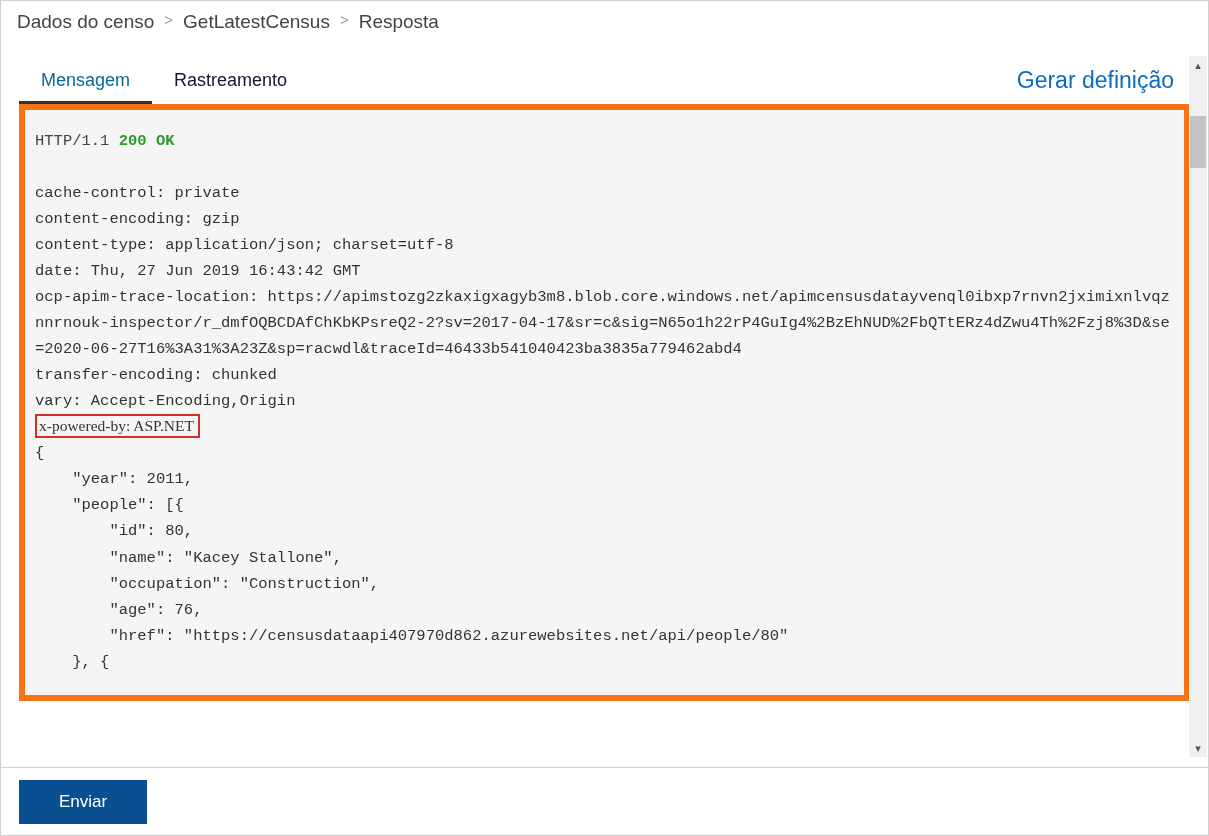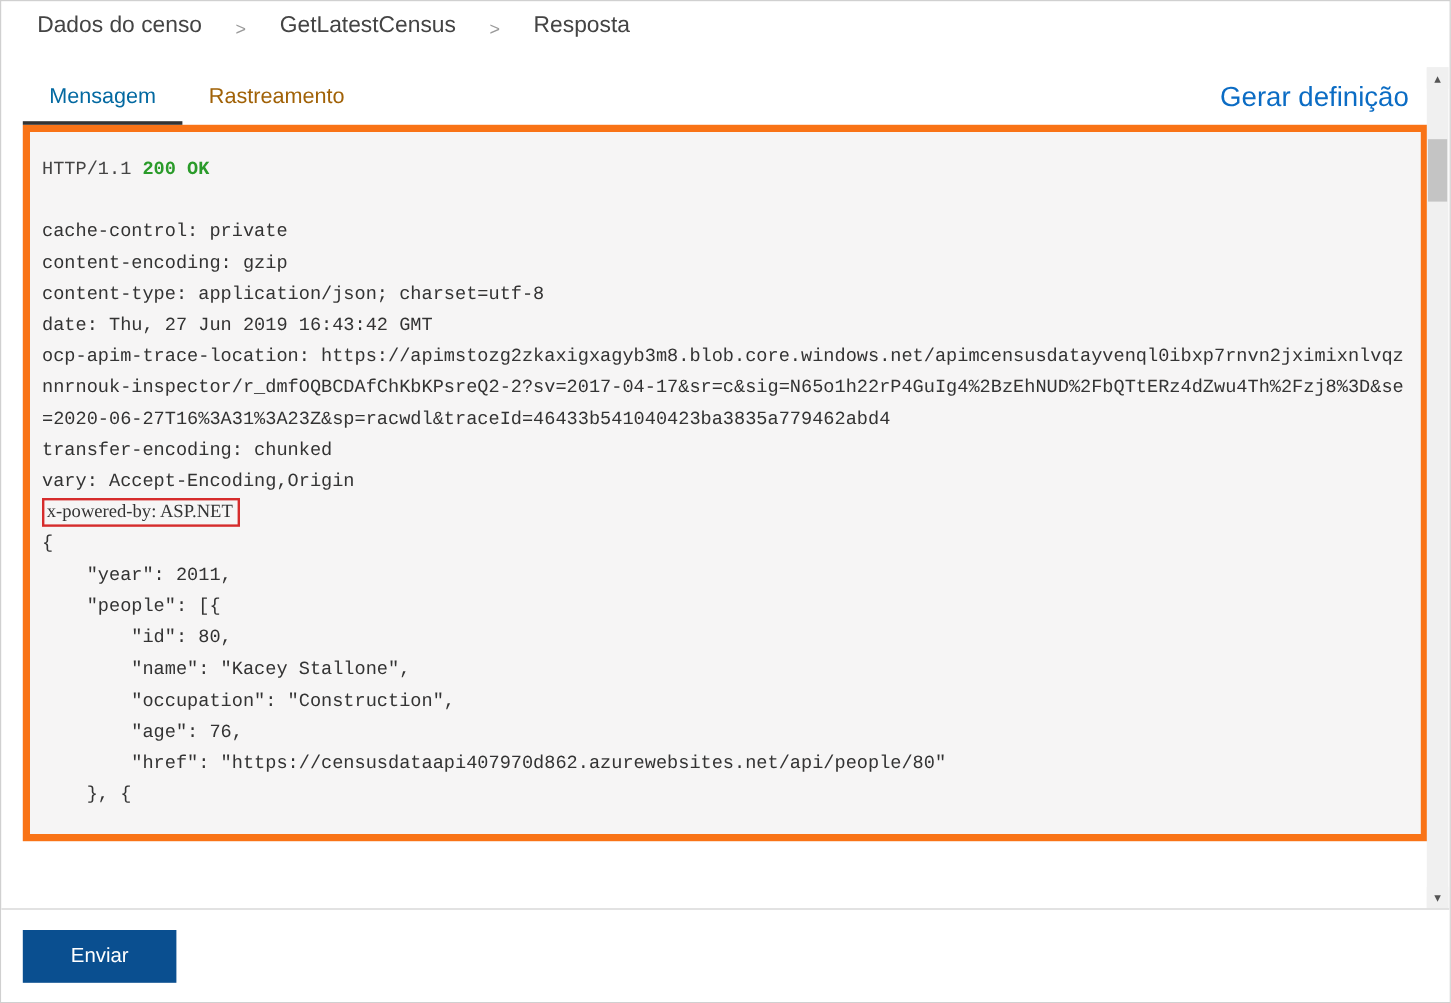--- a/index.html
+++ b/index.html
@@ -8,23 +8,23 @@
     background: #ffffff;
     color: #323130;
     width: 1209px;
     height: 836px;
     overflow: hidden;
     border: 1px solid #d0d0d0;
     position: relative;
   }
   .breadcrumb {
     display: flex;
-    align-items: flex-end;
-    gap: 28px;
-    padding: 10px 22px 8px 30px;
+    align-items: flex-start;
+    gap: 10px;
+    padding: 10px 22px 8px 16px;
     font-size: 19px;
     color: #444;
   }
   .breadcrumb-sep {
     color: #9a9a9a;
     font-size: 15px;
   }
   .breadcrumb-item { color: #444; }
   .scroll-region {
     position: absolute;
@@ -46,21 +46,21 @@
   .tabbar {
     display: flex;
     align-items: flex-end;
     border-bottom: 0;
     position: relative;
     height: 40px;
   }
   .tab {
     padding: 8px 22px 10px 22px;
     font-size: 18px;
-    color: #a16207;
+    color: #0f172a;
     cursor: pointer;
     border-bottom: 3px solid transparent;
   }
   .tab.active {
     color: #0369a1;
     border-bottom: 3px solid #333333;
   }
   .tab-right {
     margin-left: auto;
     padding-right: 16px;
@@ -85,21 +85,21 @@
   .hl-box {
     display: inline-block;
     border: 2px solid #d62c2c;
     padding: 0 4px 0 2px;
     line-height: 1.3;
     font-family: Liberation Serif, serif;
   }
   .footer {
     position: absolute;
     left: 0; right: 0; bottom: 0;
-    height: 78px;
+    height: 68px;
     border-top: 1px solid #d0d0d0;
     display: flex;
     align-items: center;
     padding-left: 18px;
     background: #fff;
   }
   .send-btn {
     background: #0a4f90;
     color: #fff;
     border: none;

